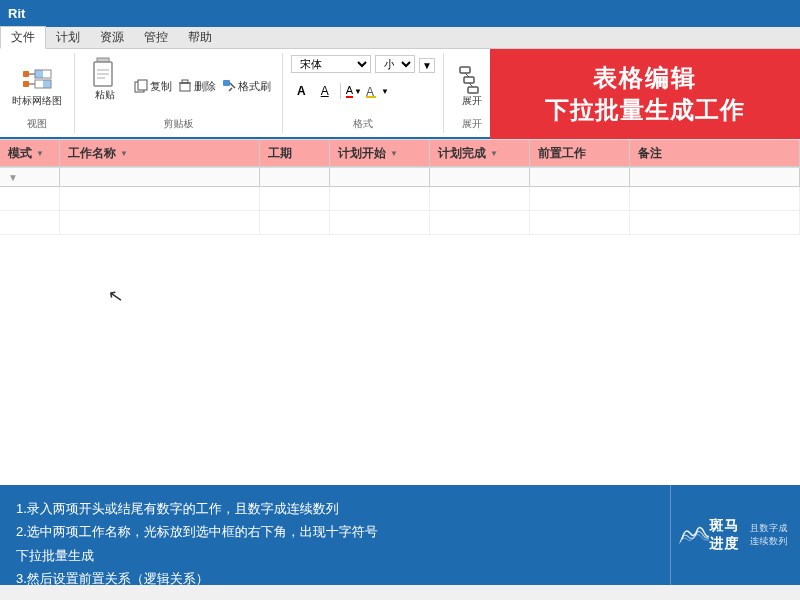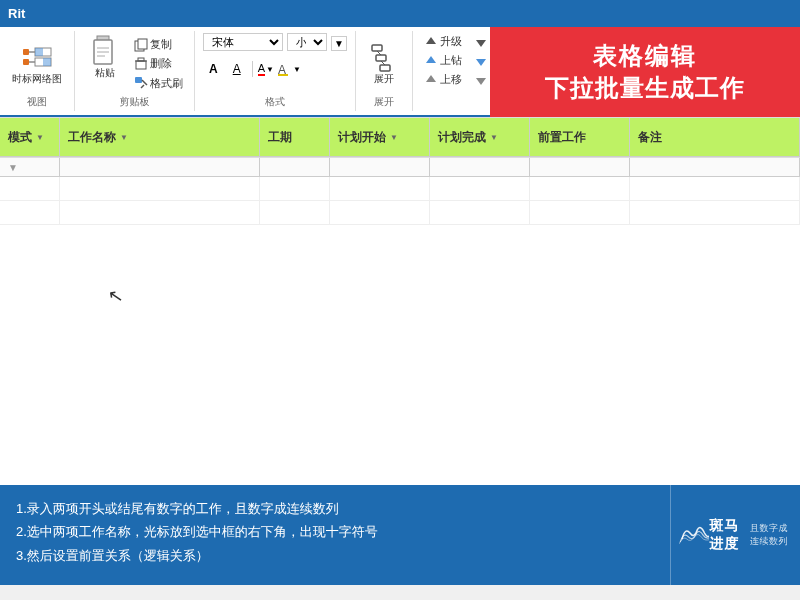--- a/index.html
+++ b/index.html
@@ -170,25 +170,25 @@
       letter-spacing: 2px;
     }
     .promo-line2 {
       font-size: 24px;
       font-weight: bold;
       letter-spacing: 1px;
     }
 
     
     .table-header {
-      background: #bef264;
+      background: #fca5a5;
       border-bottom: 1px solid #ccc;
       display: flex;
       align-items: center;
-      height: 40px;
+      height: 28px;
       border-top: 1px solid #ddd;
     }
     .th-cell {
       border-right: 1px solid #ccc;
       padding: 0 8px;
       font-size: 12px;
       font-weight: bold;
       color: #333;
       height: 100%;
       display: flex;
@@ -296,20 +296,27 @@
   </style>
 </head>
 <body>
 
 <div class="main-wrapper">
 
   <div class="title-bar">
     <span class="title-bar-text">Rit</span>
   </div>
 
+  <div class="menu-bar">
+    <div class="menu-item active">文件</div>
+    <div class="menu-item">计划</div>
+    <div class="menu-item">资源</div>
+    <div class="menu-item">管控</div>
+    <div class="menu-item">帮助</div>
+  </div>
 
   <div class="ribbon">
 
     <div class="ribbon-group">
       <div class="ribbon-group-content">
         <div class="ribbon-btn">
           <div class="ribbon-btn-icon">
 
             <svg width="32" height="32" viewBox="0 0 32 32">
               <rect x="2" y="8" width="6" height="6" fill="#e07020" rx="1"></rect>
@@ -337,21 +344,21 @@
               <rect x="8" y="4" width="12" height="8" fill="#ccc" stroke="#888" stroke-width="1"></rect>
               <rect x="5" y="8" width="18" height="24" fill="white" stroke="#888" stroke-width="1.5" rx="1"></rect>
               <line x1="8" y1="16" x2="20" y2="16" stroke="#aaa" stroke-width="1"></line>
               <line x1="8" y1="20" x2="20" y2="20" stroke="#aaa" stroke-width="1"></line>
               <line x1="8" y1="24" x2="16" y2="24" stroke="#aaa" stroke-width="1"></line>
             </svg>
           </div>
           <div class="ribbon-btn-label">粘贴</div>
         </div>
 
-        <div style="display:flex;flex-direction:column;justify-content:space-around;padding-top:2px;">
+        <div style="display:flex;justify-content:space-around;padding-top:2px;">
           <div class="small-btn">
             <svg width="14" height="14" viewBox="0 0 14 14">
               <rect x="1" y="3" width="9" height="10" fill="none" stroke="#555" stroke-width="1"></rect>
               <rect x="4" y="1" width="9" height="10" fill="white" stroke="#555" stroke-width="1"></rect>
             </svg>
             <span>复制</span>
           </div>
           <div class="small-btn">
             <svg width="14" height="14" viewBox="0 0 14 14">
               <rect x="2" y="4" width="10" height="8" fill="none" stroke="#555" stroke-width="1"></rect>
@@ -543,20 +550,21 @@
   </div>
 
   <div class="cursor" style="position:absolute;left:108px;top:285px;font-size:18px;color:#333;pointer-events:none;">
     ↖
   </div>
 
   <div class="bottom-bar">
     <div class="bottom-text">
       <div>1.录入两项开头或结尾有数字的工作，且数字成连续数列</div>
       <div>2.选中两项工作名称，光标放到选中框的右下角，出现十字符号</div>
+      <div>   下拉批量生成</div>
       <div>3.然后设置前置关系（逻辑关系）</div>
     </div>
     <div class="bottom-logo">
 
       <svg class="logo-icon" viewBox="0 0 50 40" xmlns="http://www.w3.org/2000/svg">
         <path d="M5,30 Q10,10 18,20 Q25,30 30,15 Q35,5 42,20 Q46,28 50,25" fill="none" stroke="white" stroke-width="2.5" opacity="0.9"></path>
         <path d="M2,35 Q8,18 15,26 Q22,34 28,22 Q33,12 40,24 Q44,30 50,28" fill="none" stroke="white" stroke-width="2" opacity="0.7"></path>
         <path d="M0,38 Q7,24 13,30 Q19,36 26,26 Q31,18 38,28 Q42,33 50,31" fill="none" stroke="white" stroke-width="1.5" opacity="0.5"></path>
       </svg>
       <div class="logo-text">斑马进度</div>

